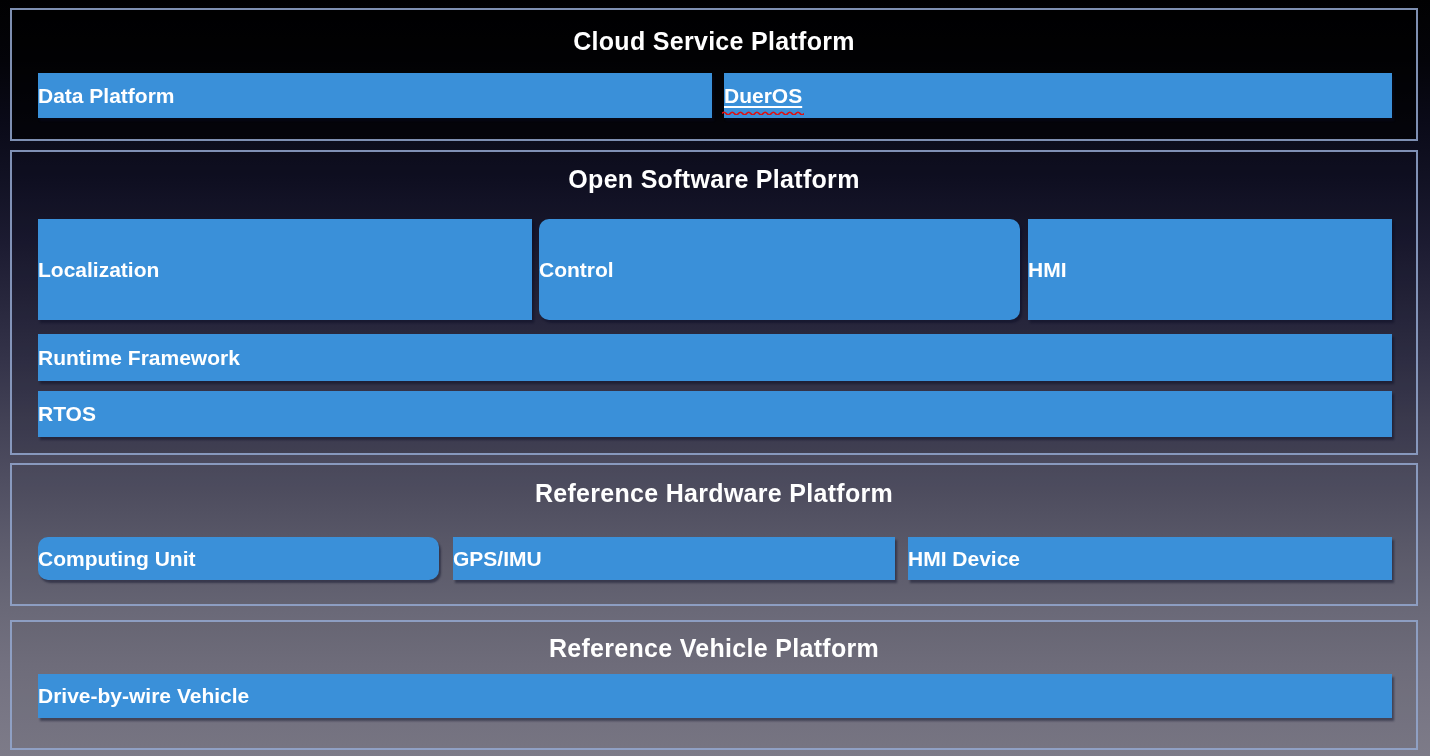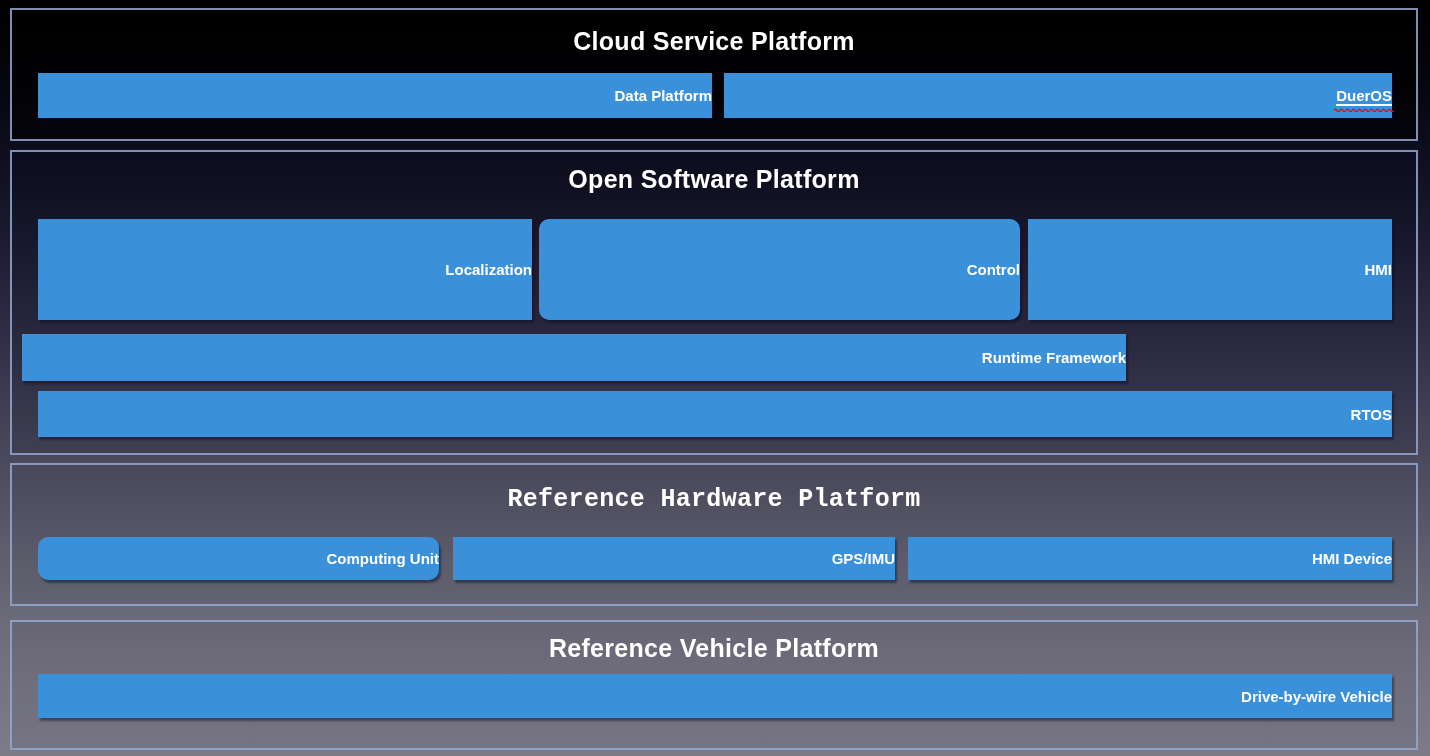--- a/index.html
+++ b/index.html
@@ -46,43 +46,43 @@
     left: 0;
     width: 100%;
     text-align: center;
     color: #ffffff;
     font-size: 25px;
     font-weight: bold;
     letter-spacing: 0.3px;
   }
   .section-1 .section-title { top: 17px; }
   .section-2 .section-title { top: 13px; }
-  .section-3 .section-title { top: 20px; font-family: Liberation Mono, monospace; }
+  .section-3 .section-title { top: 14px; }
   .section-4 .section-title { top: 12px; }
   .bluebox {
     position: absolute;
     background: #3a90d9;
     color: #ffffff;
-    font-size: 15px;
+    font-size: 21px;
     font-weight: bold;
     display: flex;
     align-items: center;
-    justify-content: flex-end;
+    justify-content: flex-start;
     text-align: center;
     box-shadow: 2px 3px 2px rgba(8, 12, 35, 0.45);
     box-sizing: border-box;
   }
   
   .box-data-platform { left: 26px; top: 63px; width: 674px; height: 45px; }
   .box-dueros        { left: 712px; top: 63px; width: 668px; height: 45px; }
   
   .box-localization  { left: 26px;   top: 67px;  width: 494px;  height: 101px; }
   .box-control       { left: 527px;  top: 67px;  width: 481px;  height: 101px; border-radius: 10px; }
   .box-hmi           { left: 1016px; top: 67px;  width: 364px;  height: 101px; }
-  .box-runtime       { left: 10px;   top: 182px; width: 1104px; height: 47px; }
+  .box-runtime       { left: 26px;   top: 182px; width: 1354px; height: 47px; }
   .box-rtos          { left: 26px;   top: 239px; width: 1354px; height: 46px; }
   
   .box-computing     { left: 26px;  top: 72px; width: 401px; height: 43px; border-radius: 10px; }
   .box-gpsimu        { left: 441px; top: 72px; width: 442px; height: 43px; }
   .box-hmi-device    { left: 896px; top: 72px; width: 484px; height: 43px; }
   
   .box-dbw           { left: 26px; top: 52px; width: 1354px; height: 44px; }
 
   .spell-wrap { position: relative; display: inline-block; line-height: 1.2; }
   .underlined {

